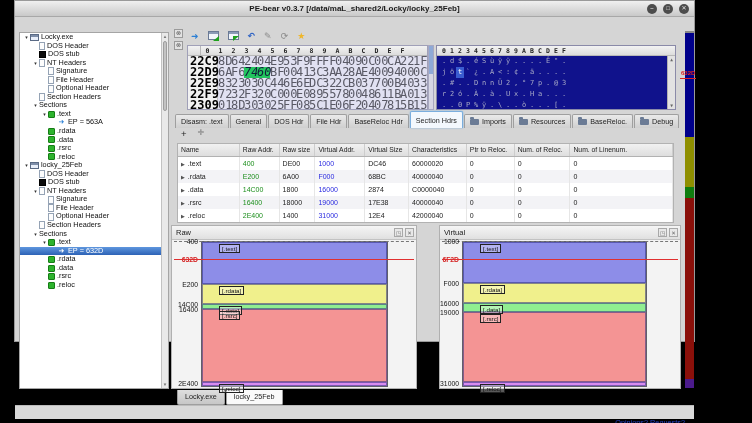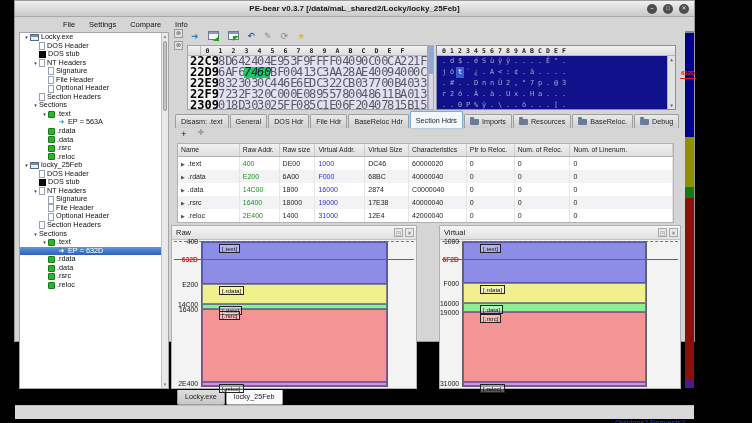--- a/index.html
+++ b/index.html
@@ -157,26 +157,20 @@
 
     <div class="titlebar">
       <span>PE-bear v0.3.7 [/data/maL_shared2/Locky/locky_25Feb]</span>
       <div class="winbtns" id="winbtns">
           <div class="winbtn">–</div>
           <div class="winbtn">□</div>
           <div class="winbtn">✕</div>
         </div>
     </div>
 
-    <div class="menubar" id="menubar">
-        <div class="menu-item">File</div>
-        <div class="menu-item">Settings</div>
-        <div class="menu-item">Compare</div>
-        <div class="menu-item">Info</div>
-      </div>
 
     <div class="treepanel">
       <div class="treebody" id="tree">
           <div class="trow" style="padding-left: 3px;">
             <span class="exp">▾</span>
             <span class="tico app"></span>
             <span class="tlabel">Locky.exe</span>
           </div>
           <div class="trow" style="padding-left: 12px;">
             <span class="exp"></span>

